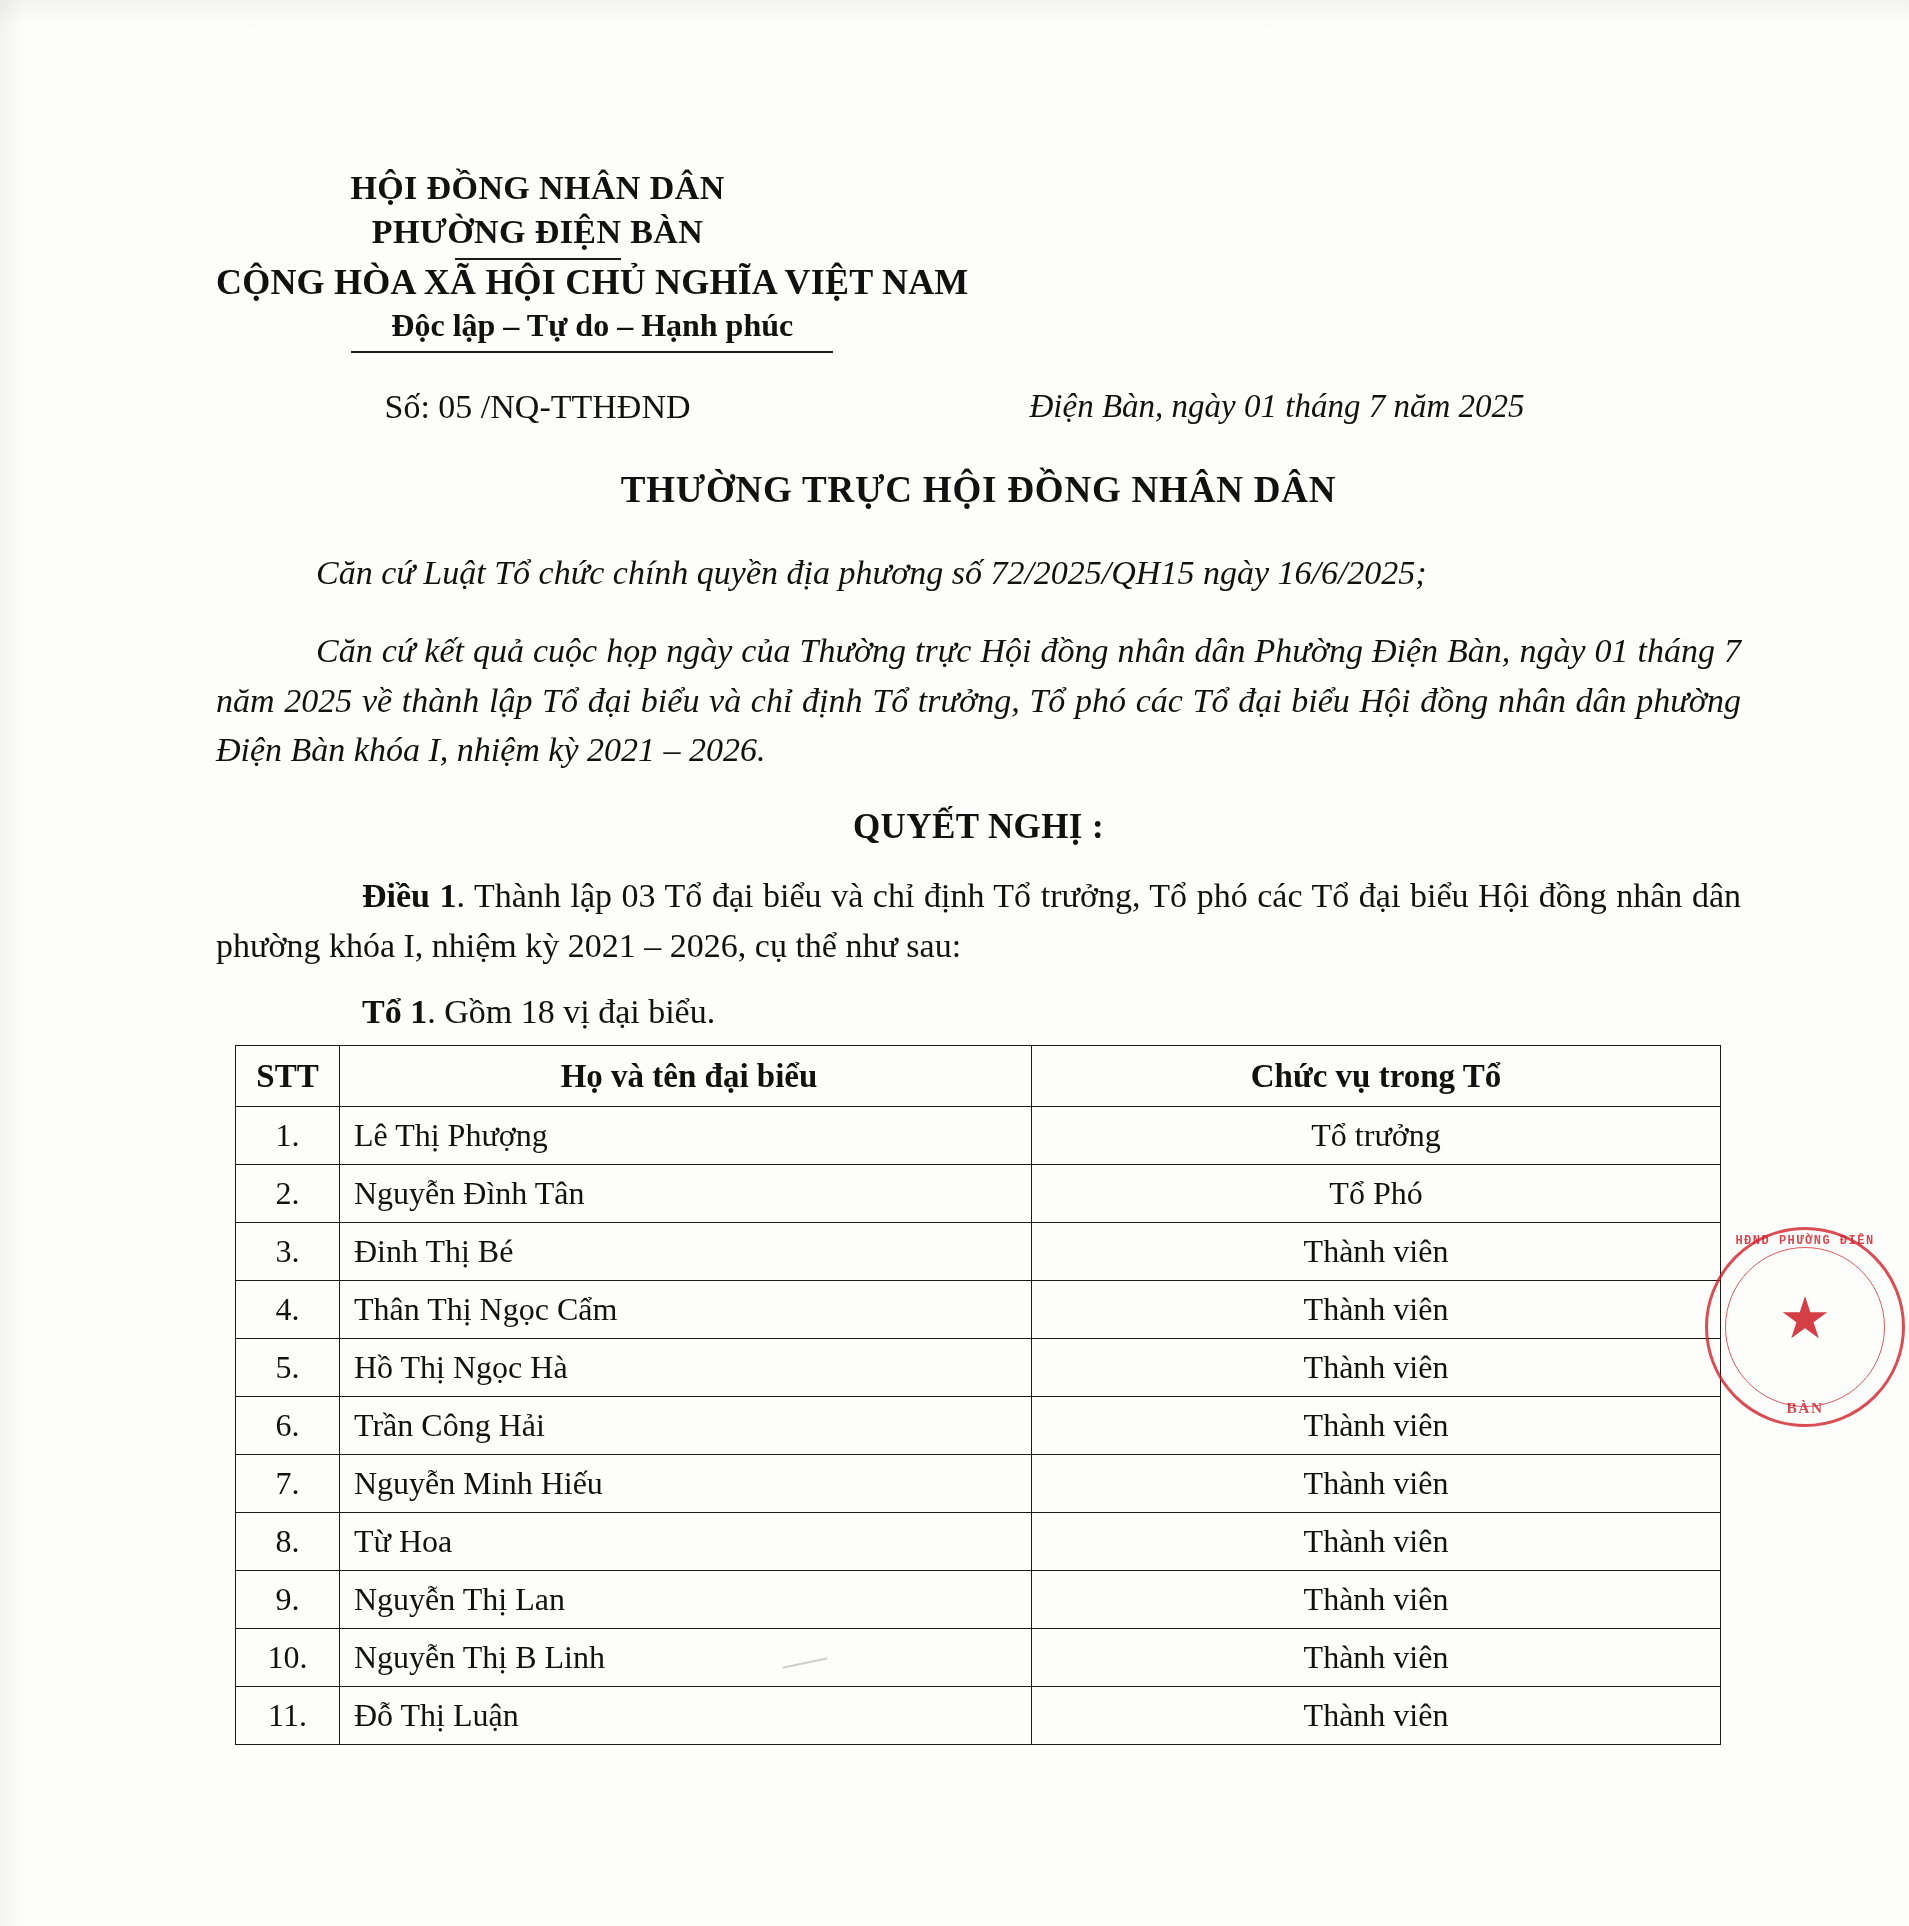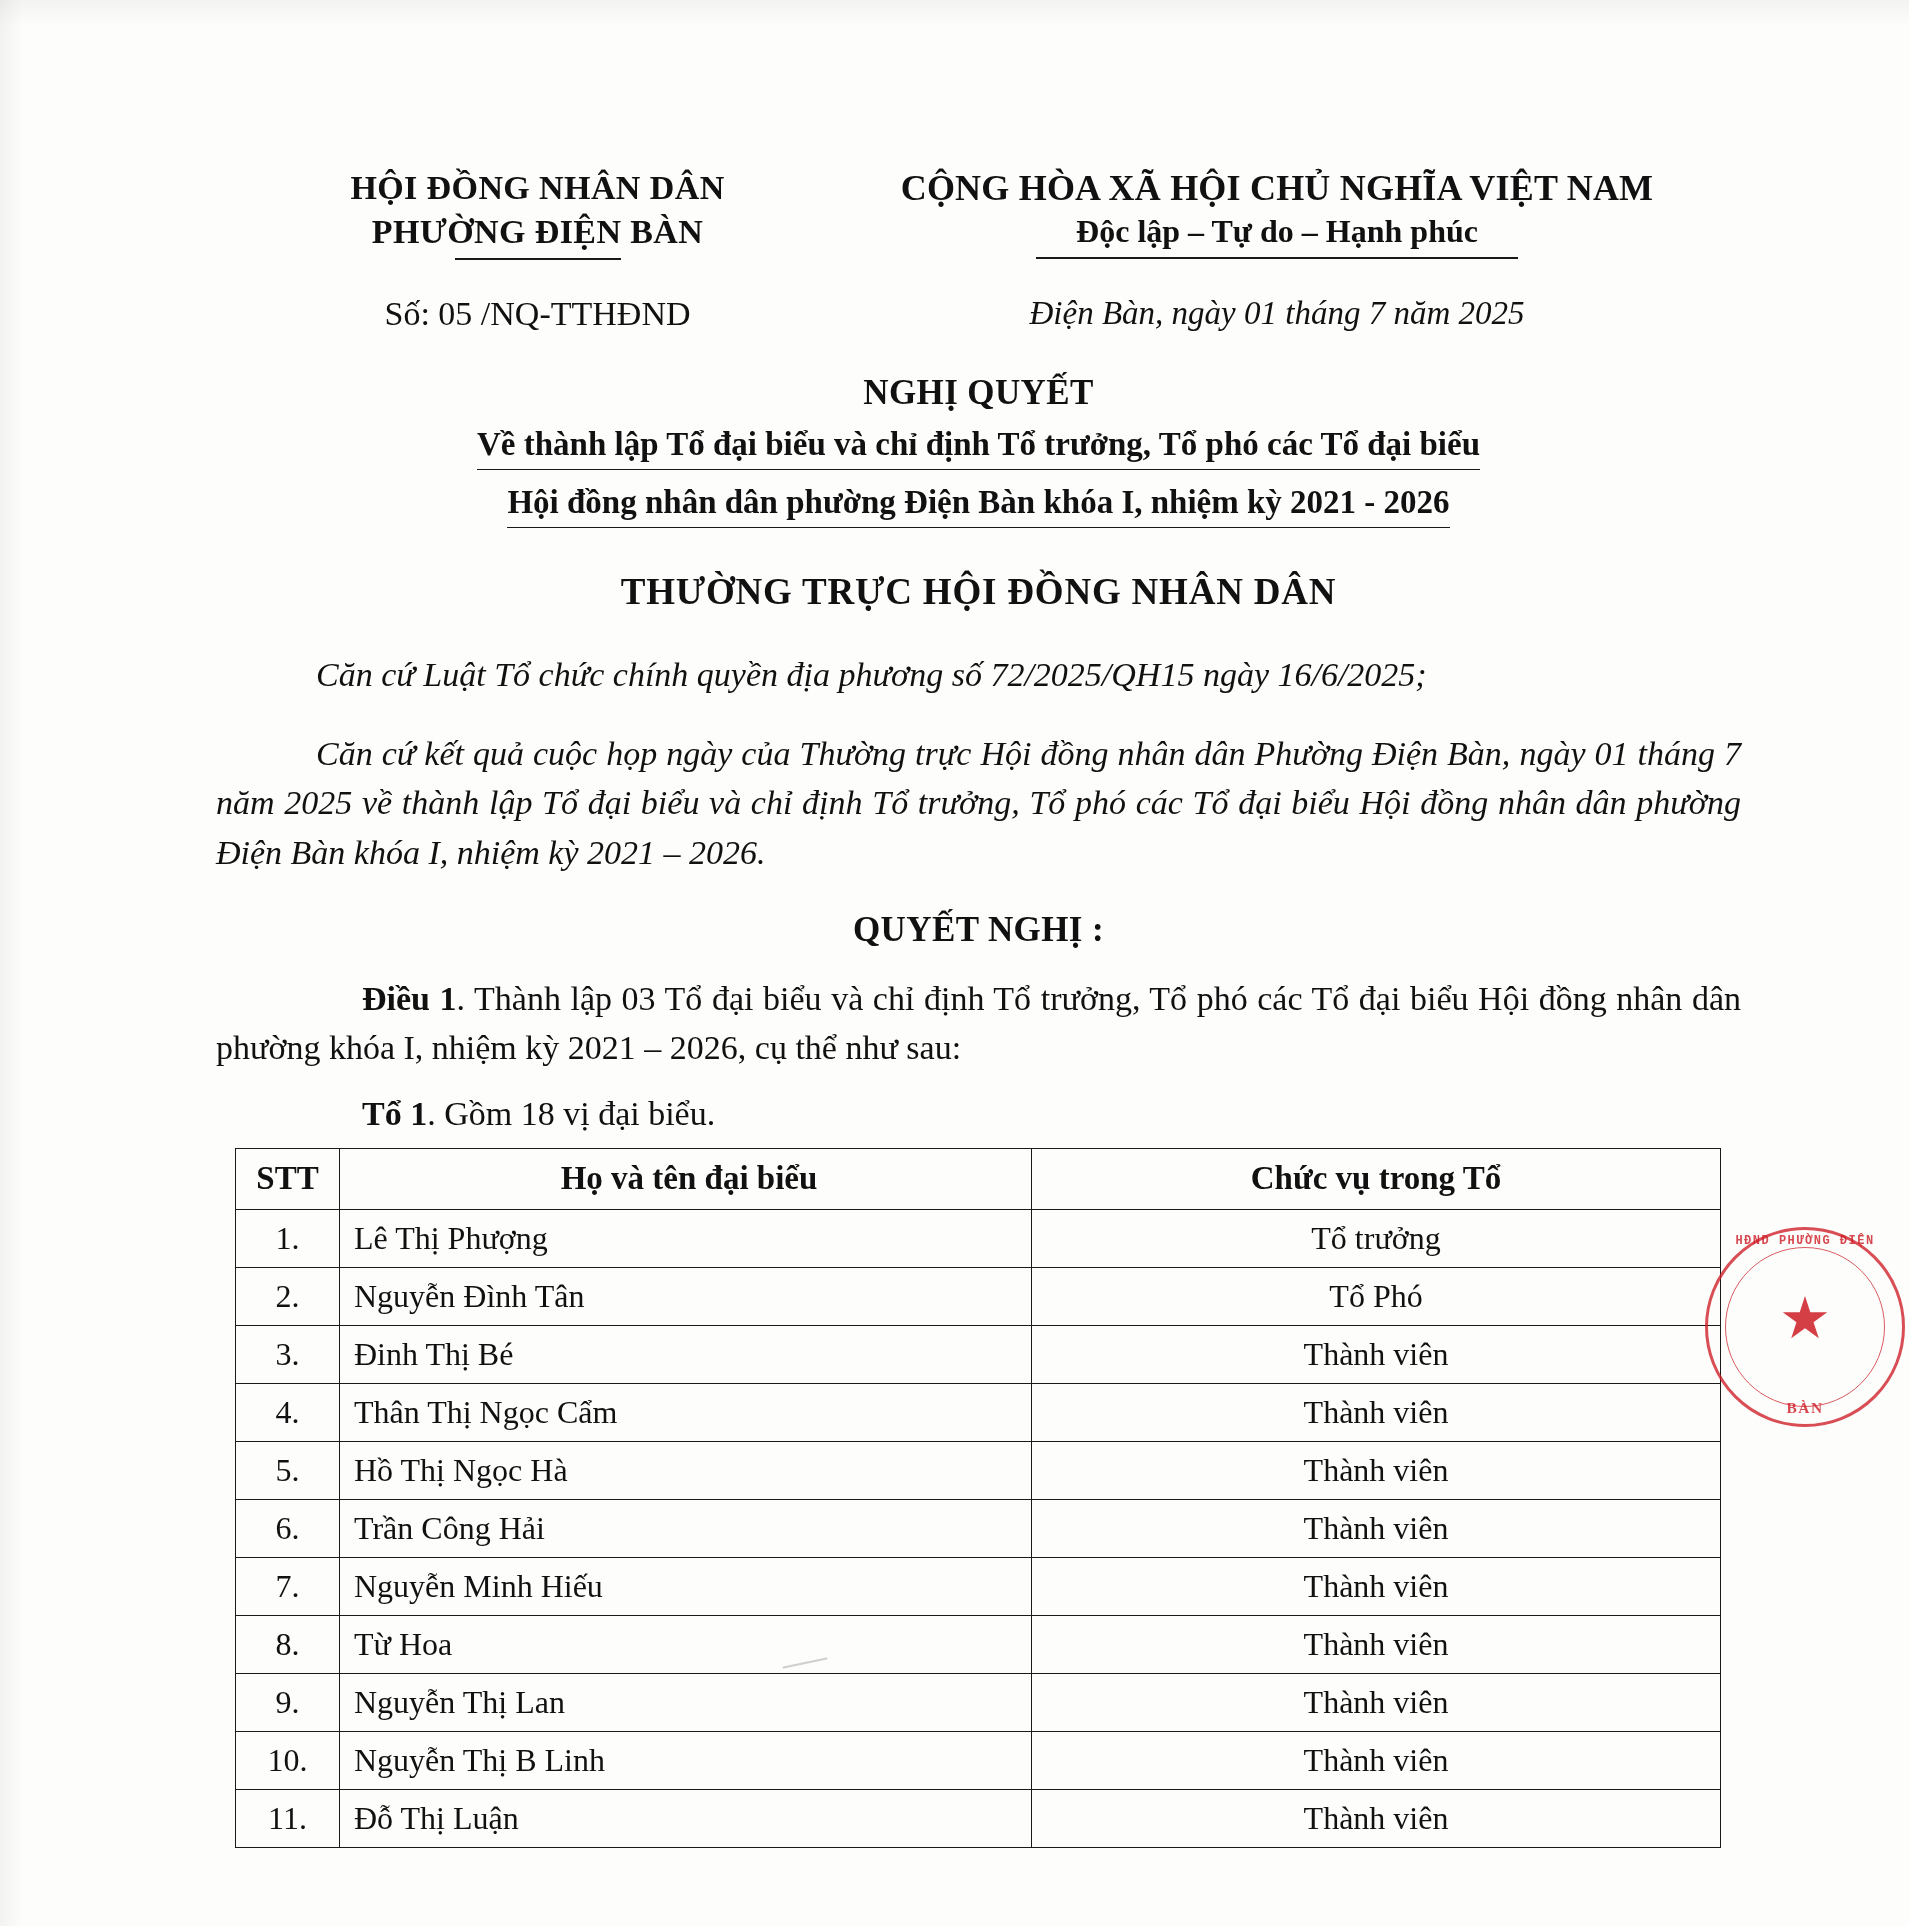--- a/index.html
+++ b/index.html
@@ -36,21 +36,21 @@
   .content {
     position: absolute;
     left: 216px;
     top: 166px;
     width: 1525px;
   }
 
   
   .header {
     display: flex;
-    flex-direction: row;
+    flex-direction: column;
     align-items: flex-start;
   }
   .header-left {
     width: 551px;
     text-align: center;
     padding-left: 46px;
   }
   .header-right {
     flex: 1;
     text-align: center;
@@ -276,29 +276,20 @@
         <div class="motto-line">Độc lập – Tự do – Hạnh phúc</div>
         <div class="rule rule-right"></div>
       </div>
     </div>
 
     <div class="subheader">
       <div class="doc-number">Số: 05 /NQ-TTHĐND</div>
       <div class="doc-place-date">Điện Bàn, ngày 01 tháng 7 năm 2025</div>
     </div>
 
-    <div class="title-block">
-      <div class="title-main">NGHỊ QUYẾT</div>
-      <div class="title-sub">
-        <span class="title-sub-underline">Về thành lập Tổ đại biểu và chỉ định Tổ trưởng, Tổ phó các Tổ đại biểu</span>
-      </div>
-      <div class="title-sub">
-        <span class="title-sub-underline">Hội đồng nhân dân phường Điện Bàn khóa I, nhiệm kỳ 2021 - 2026</span>
-      </div>
-    </div>
 
     <div class="issuer">THƯỜNG TRỰC HỘI ĐỒNG NHÂN DÂN</div>
 
     <div class="para first">
       <span class="indent"></span><span>Căn cứ Luật Tổ chức chính quyền địa phương số 72/2025/QH15 ngày 16/6/2025;</span>
     </div>
     <div class="para">
       <span class="indent"></span><span>Căn cứ kết quả cuộc họp ngày  của Thường trực Hội đồng nhân dân Phường Điện Bàn, ngày 01 tháng 7 năm 2025 về thành lập Tổ đại biểu và chỉ định Tổ trưởng, Tổ phó các Tổ đại biểu Hội đồng nhân dân phường Điện Bàn khóa I, nhiệm kỳ 2021 – 2026.</span>
     </div>
 

